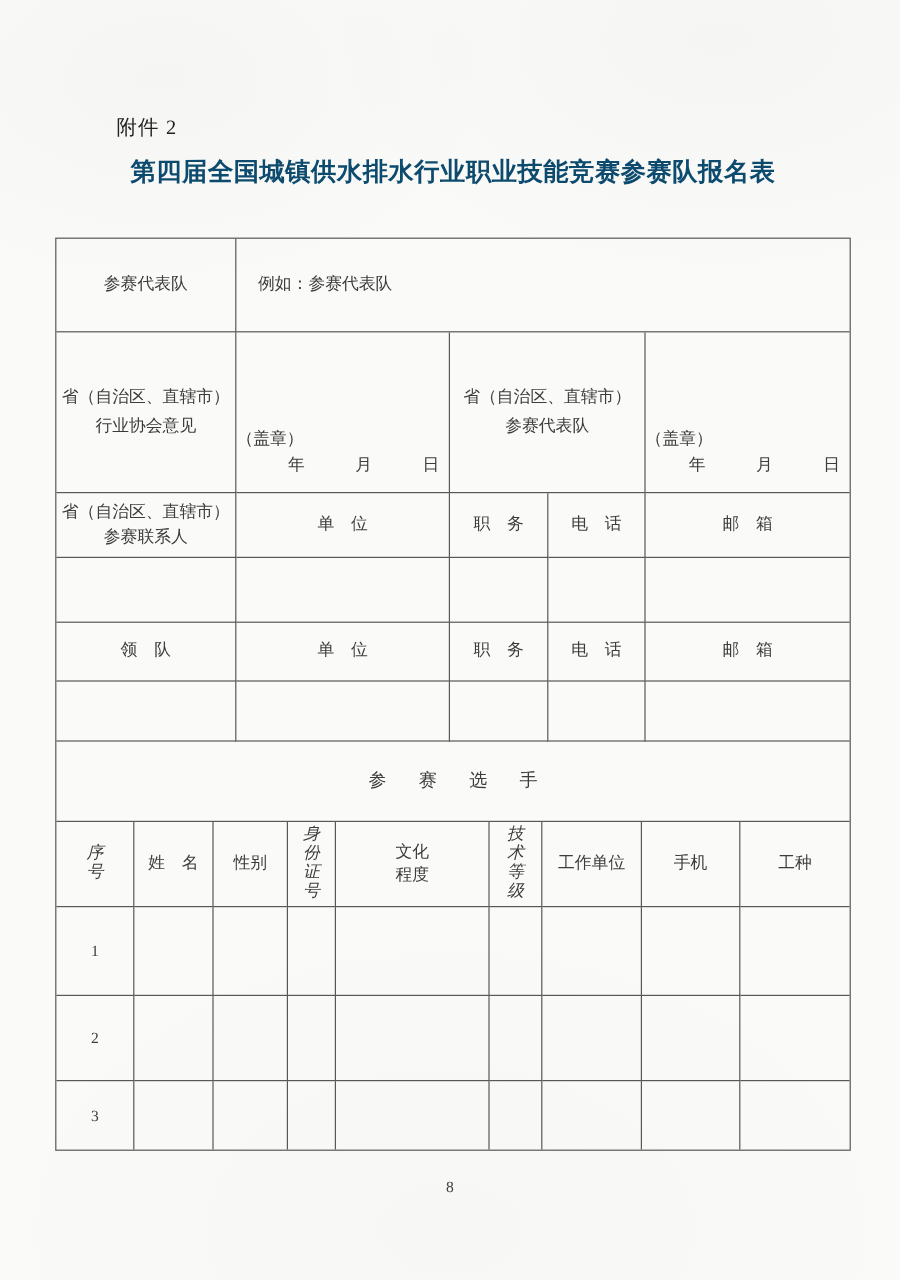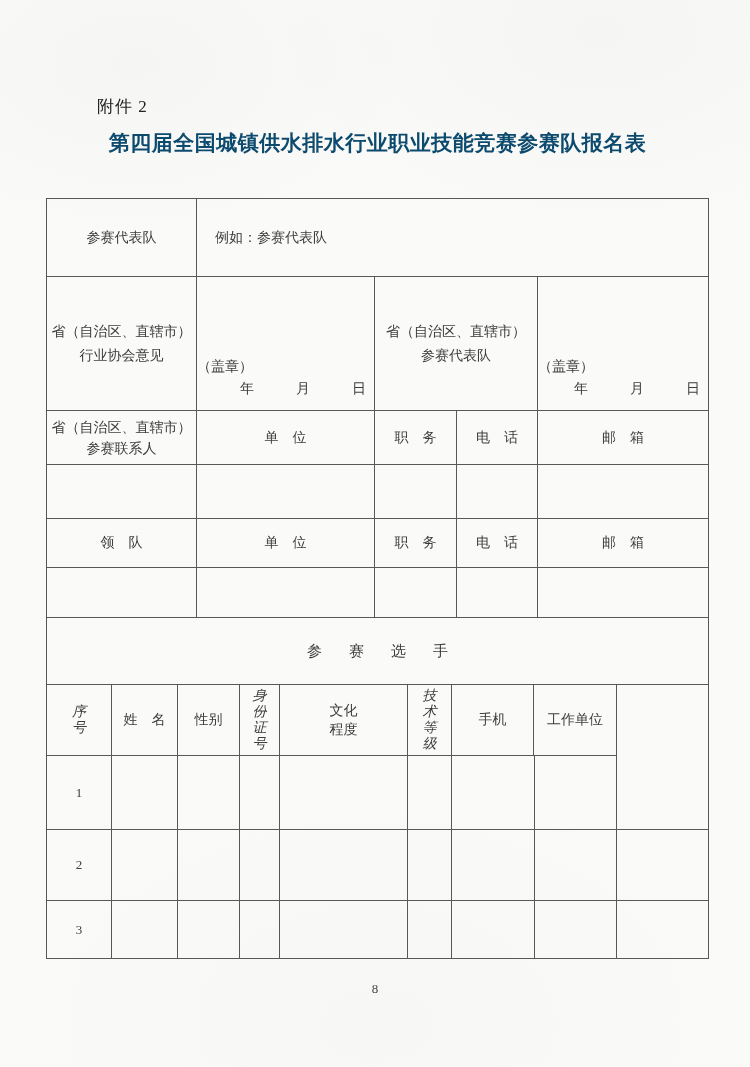--- a/index.html
+++ b/index.html
@@ -154,22 +154,23 @@
     <div class="cell p62 h71">性别</div>
     <div class="cell p40 h71">
         <span class="vtext">身份证号</span>
       </div>
     <div class="cell p128 h71">
         <span class="v2text">文化程度</span>
       </div>
     <div class="cell p44 h71">
         <span class="vtext">技术等级</span>
       </div>
+    <div class="cell p83 h71">工作单位</div>
     <div class="cell p82 h71">手机</div>
-    <div class="cell p83 h71">工作单位</div>
+    <div class="cell p91 h71 nr">工种</div>
   </div>
 
   <div class="row">
     <div class="cell p65 h74 num">1</div>
     <div class="cell p66 h74"></div>
     <div class="cell p62 h74"></div>
     <div class="cell p40 h74"></div>
     <div class="cell p128 h74"></div>
     <div class="cell p44 h74"></div>
     <div class="cell p83 h74"></div>

